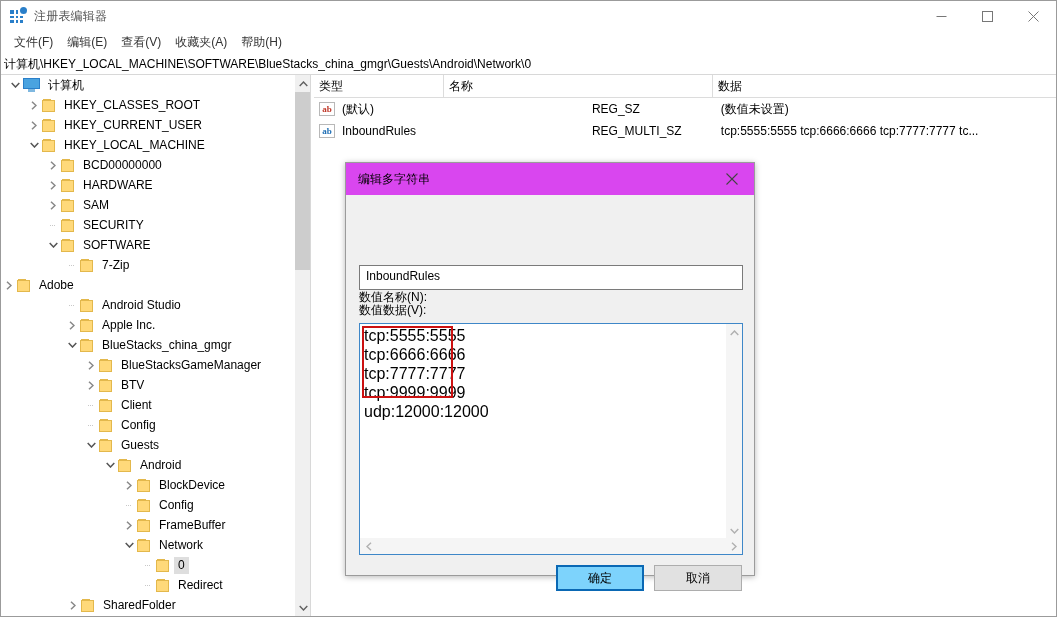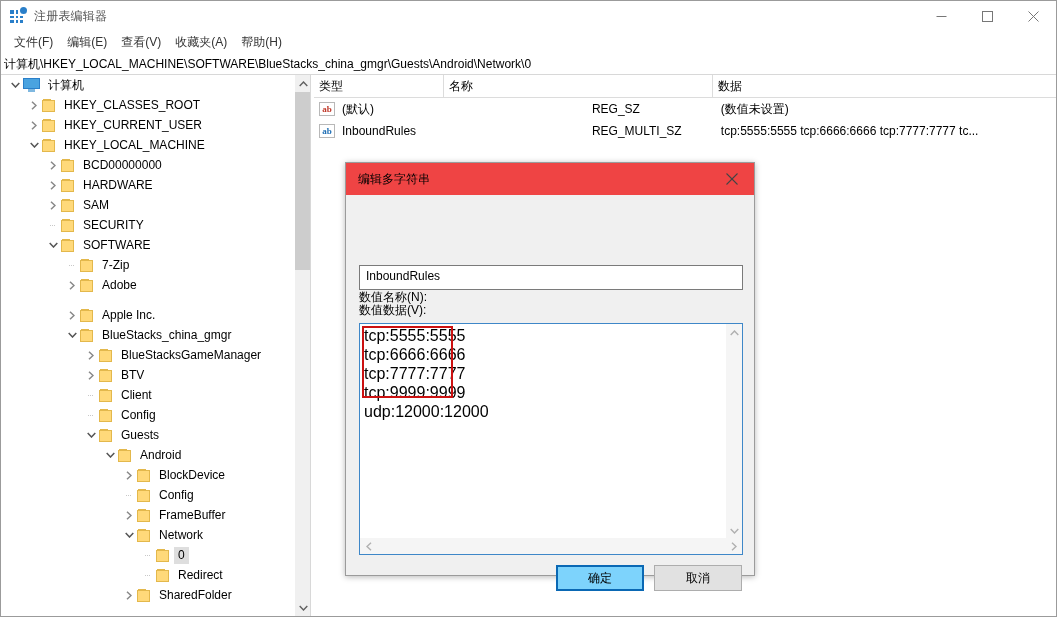--- a/index.html
+++ b/index.html
@@ -264,21 +264,21 @@
     position: absolute;
     left: 344px; top: 161px;
     width: 410px; height: 414px;
     background: #f0f0f0;
     border: 1px solid #9b9b9b;
     box-shadow: 0 1px 6px rgba(0,0,0,0.28);
   }
   .dlg-title {
     position: absolute; left: 0; top: 0;
     width: 408px; height: 32px;
-    background: #ef4444;
+    background: #d946ef;
     display: flex; align-items: center;
   }
   .dlg-title-text {
     font-size: 12px; color: #000000;
     margin-left: 12px;
   }
   .dlg-close {
     position: absolute; right: 0; top: 0;
     width: 45px; height: 32px;
     display: flex; align-items: center; justify-content: center;
@@ -517,35 +517,49 @@
               </svg>
             </div>
             <div class="tfolder">
               <div class="folder-ico">
                 <div class="flap"></div>
                 <div class="body"></div>
               </div>
             </div>
             <div class="tlabel">7-Zip</div>
           </div>
+          <div class="trow" style="">
+            <div class="tchev">
+              <svg width="6" height="9" viewBox="0 0 6 9">
+                <path d="M1 0.7 L5 4.5 L1 8.3" fill="none" stroke="#888" stroke-width="1.5"></path>
+              </svg>
+            </div>
+            <div class="tfolder">
+              <div class="folder-ico">
+                <div class="flap"></div>
+                <div class="body"></div>
+              </div>
+            </div>
+            <div class="tlabel">Adobe</div>
+          </div>
           <div class="trow" style="padding-left: 63px;">
             <div class="tchev">
-              <svg width="6" height="9" viewBox="0 0 6 9">
-                <path d="M1 0.7 L5 4.5 L1 8.3" fill="none" stroke="#888" stroke-width="1.5"></path>
-              </svg>
-            </div>
-            <div class="tfolder">
-              <div class="folder-ico">
-                <div class="flap"></div>
-                <div class="body"></div>
-              </div>
-            </div>
-            <div class="tlabel">Adobe</div>
-          </div>
-          <div class="trow" style="padding-left: 63px; margin-top: 10px;">
+              <svg width="9" height="9" viewBox="0 0 9 9">
+                <line x1="1" y1="4.5" x2="7" y2="4.5" stroke="#c8c8c8" stroke-width="1" stroke-dasharray="1,1"></line>
+              </svg>
+            </div>
+            <div class="tfolder">
+              <div class="folder-ico">
+                <div class="flap"></div>
+                <div class="body"></div>
+              </div>
+            </div>
+            <div class="tlabel">Android Studio</div>
+          </div>
+          <div class="trow" style="padding-left: 63px;">
             <div class="tchev">
               <svg width="6" height="9" viewBox="0 0 6 9">
                 <path d="M1 0.7 L5 4.5 L1 8.3" fill="none" stroke="#888" stroke-width="1.5"></path>
               </svg>
             </div>
             <div class="tfolder">
               <div class="folder-ico">
                 <div class="flap"></div>
                 <div class="body"></div>
               </div>
@@ -727,21 +741,21 @@
               </svg>
             </div>
             <div class="tfolder">
               <div class="folder-ico">
                 <div class="flap"></div>
                 <div class="body"></div>
               </div>
             </div>
             <div class="tlabel">Redirect</div>
           </div>
-          <div class="trow" style="padding-left: 120px;">
+          <div class="trow" style="padding-left: 64px;">
             <div class="tchev">
               <svg width="6" height="9" viewBox="0 0 6 9">
                 <path d="M1 0.7 L5 4.5 L1 8.3" fill="none" stroke="#888" stroke-width="1.5"></path>
               </svg>
             </div>
             <div class="tfolder">
               <div class="folder-ico">
                 <div class="flap"></div>
                 <div class="body"></div>
               </div>

